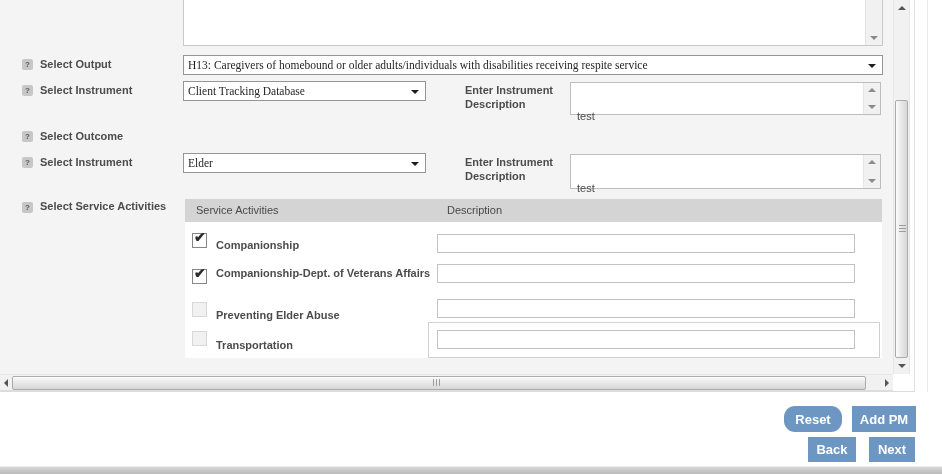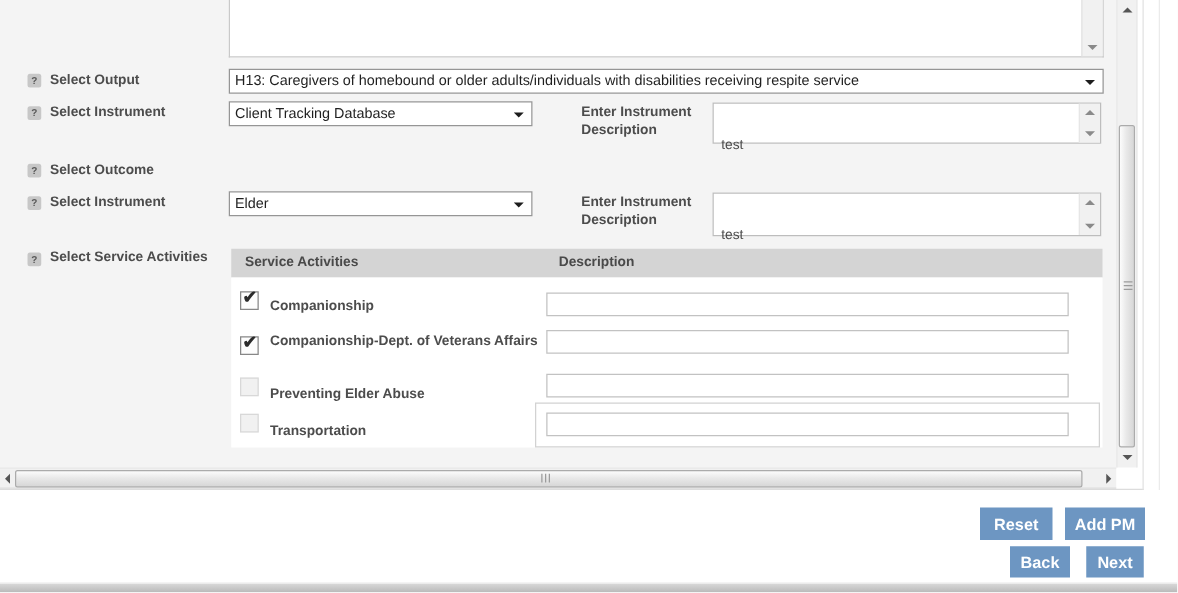--- a/index.html
+++ b/index.html
@@ -25,34 +25,34 @@
   .tri-right-dark{border-top:4px solid transparent;border-bottom:4px solid transparent;border-left:4px solid #555;}
 
   
   .help{position:absolute;left:22px;width:11px;height:11px;background:#c7c7c7;color:#5a5a5a;
         font-size:8px;font-weight:bold;text-align:center;line-height:11px;border-radius:2px;cursor:pointer;}
   .flabel{position:absolute;left:40px;font-weight:bold;font-size:11px;color:#4c4c4c;white-space:nowrap;}
   .dlabel{position:absolute;left:465px;width:100px;font-weight:bold;font-size:11px;color:#4c4c4c;line-height:14px;}
 
   
   .sel{position:absolute;height:20px;background:#fff;border:1px solid #959595;box-sizing:border-box;
-       font-size:11.5px;line-height:18px;color:#1f1f1f;padding:0 20px 14px 4px;white-space:nowrap;overflow:hidden;cursor:default;}
+       font-size:11.5px;line-height:18px;color:#1f1f1f;padding:0 20px 14px 4px;white-space:nowrap;overflow:hidden;cursor:default;font-family:Liberation Serif, serif;}
   .sel .arr{position:absolute;right:6px;top:8px;width:0;height:0;
        border-left:4px solid transparent;border-right:4px solid transparent;border-top:4px solid #1d1d1d;}
 
   
   .ta-wrap{position:absolute;background:#fff;border:1px solid #bdbdbd;box-sizing:border-box;}
   .ta-wrap textarea{position:absolute;left:0;top:0;right:16px;bottom:0;width:calc(100% - 17px);height:100%;
        border:none;resize:none;font-family:inherit;font-size:11px;color:#4a4a4a;outline:none;
        padding:3px 2px 2px 6px;box-sizing:border-box;background:transparent;margin-top:24px;}
   .ta-wrap .mini-sb{position:absolute;top:0;right:0;bottom:0;width:16px;background:#f1f1f1;border-left:1px solid #e6e6e6;}
 
   
   .sa-header{position:absolute;left:185px;top:199px;width:697px;height:23px;background:#d4d4d4;}
-  .sa-header span{position:absolute;top:5px;font-weight:bold;font-size:11px;color:#494949;}
+  .sa-header span{position:absolute;top:5px;font-weight:normal;font-size:11px;color:#494949;}
   .sa-panel{position:absolute;left:185px;top:222px;width:697px;height:136px;background:#ffffff;}
   .cb{position:absolute;width:15px;height:15px;box-sizing:border-box;cursor:pointer;}
   .cb.checked{background:#fdfdfd;border:1px solid #878787;}
   .cb.unchecked{background:#f1f1f1;border:1px solid #d8d8d8;}
   .cb .mark{position:absolute;left:1px;top:-5px;font-size:14px;font-weight:bold;color:#2b2b2b;}
   .sa-label{position:absolute;left:216px;font-weight:bold;font-size:11px;color:#4c4c4c;line-height:15px;}
   .sa-input{position:absolute;left:437px;width:418px;height:19px;box-sizing:border-box;border:1px solid #c2c2c2;
        background:#fff;font-family:inherit;font-size:11px;color:#333;padding:0 4px;}
   .sa-lastbox{position:absolute;left:428px;top:322px;width:452px;height:36px;background:#fff;border:1px solid #d2d2d2;box-sizing:border-box;}
 
@@ -71,21 +71,21 @@
   .grip-h div{width:1px;height:7px;background:#9c9c9c;margin-right:2px;}
 
   
   .line-bottom{position:absolute;left:0;top:391px;width:915px;height:1px;background:#dcdcdc;}
   .line-right1{position:absolute;left:914px;top:0;width:1px;height:392px;background:#e2e2e2;}
   .line-right2{position:absolute;left:927px;top:0;width:1px;height:392px;background:#ebebeb;}
 
   
   .btn-blue{position:absolute;border:none;background:#6d96c2;color:#ffffff;font-family:inherit;
        font-weight:bold;font-size:13px;text-align:center;cursor:pointer;padding:0;}
-  .btn-reset{left:784px;top:406px;width:58px;height:26px;}
+  .btn-reset{left:784px;top:406px;width:58px;height:26px;border-radius:11px;}
   .btn-addpm{left:852px;top:406px;width:64px;height:26px;}
   .btn-back{left:808px;top:437px;width:48px;height:25px;text-align:center;}
   .btn-next{left:869px;top:437px;width:46px;height:25px;}
 
   .bottom-bar{position:absolute;left:0;top:466px;width:942px;height:8px;
        background:linear-gradient(#d8d8d8,#b9b9b9);border-top:1px solid #e9e9e9;box-sizing:border-box;}
 </style>
 </head>
 <body>
 

